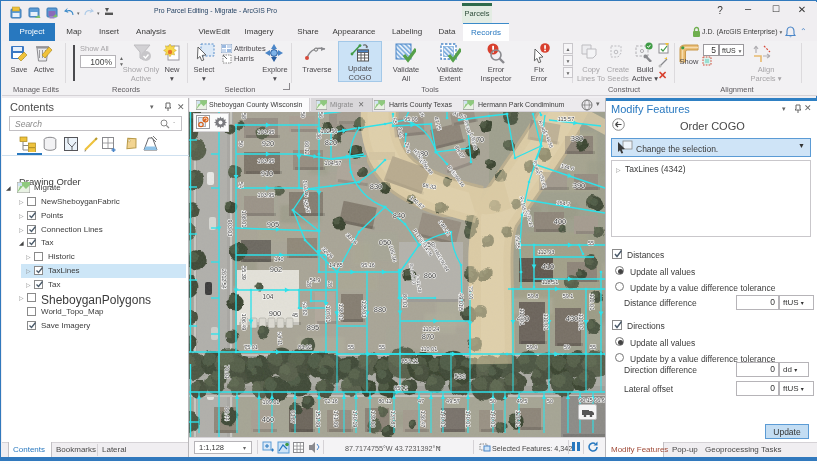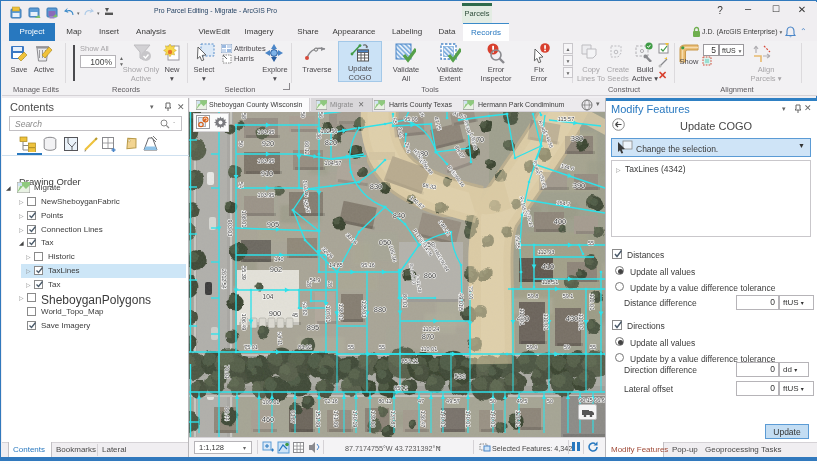--- a/index.html
+++ b/index.html
@@ -1395,21 +1395,21 @@
   <div class="abs" style="left:176px;top:7px;font-size:7px;color:#666">▾</div>
   <svg class="abs" style="left:188px;top:6px" width="8" height="10" viewBox="0 0 8 10">
         <path d="M2 1 h4 v4 l1 1 h-6 l1-1 Z" fill="none" stroke="#666"></path>
         <path d="M4 6 v3" stroke="#666"></path>
       </svg>
   <div class="abs" style="left:198px;top:5px;font-size:9px;color:#666">✕</div>
   <svg class="abs" style="left:6px;top:20px" width="13" height="13" viewBox="0 0 13 13">
         <circle cx="6.5" cy="6.5" r="5.8" fill="none" stroke="#8a8a8a"></circle>
         <path d="M3.5 6.5 h6 M3.5 6.5 l2.5-2.5 M3.5 6.5 l2.5 2.5" stroke="#444" stroke-width="1.2" fill="none"></path>
       </svg>
-  <div class="abs" style="left:74px;top:22px;font-size:11px;color:#474747">Update COGO</div>
+  <div class="abs" style="left:74px;top:22px;font-size:11px;color:#474747">Order COGO</div>
   <div class="abs" style="left:5px;top:40px;width:200px;height:19px;background:#cfe4f7;border:1px solid #5b9bd5"></div>
   <svg class="abs" style="left:10px;top:42px" width="17" height="15" viewBox="0 0 17 15">
         <rect x="7" y="1" width="9" height="8" fill="#eef4fb" stroke="#888" stroke-width=".8"></rect>
         <path d="M2 2 L9 9 L5.8 9.4 L7.2 13 L5.4 13.6 L4 10.2 L2 12 Z" fill="#3b3b3b"></path>
       </svg>
   <div class="abs" style="left:30px;top:46px;font-size:8.5px;color:#3b3b3b">Change the selection.</div>
   <div class="abs" style="left:192px;top:44px;font-size:7px;color:#333">▼</div>
   <div class="abs" style="left:5px;top:62px;width:200px;height:77px;background:#fff;border:1px solid #c9c7cb"></div>
   <div class="abs" style="left:10px;top:68px;font-size:6px;color:#8a8a8a">▷</div>
   <div class="abs" style="left:19px;top:66px;font-size:8.5px;color:#3b3b3b">TaxLines (4342)</div>

